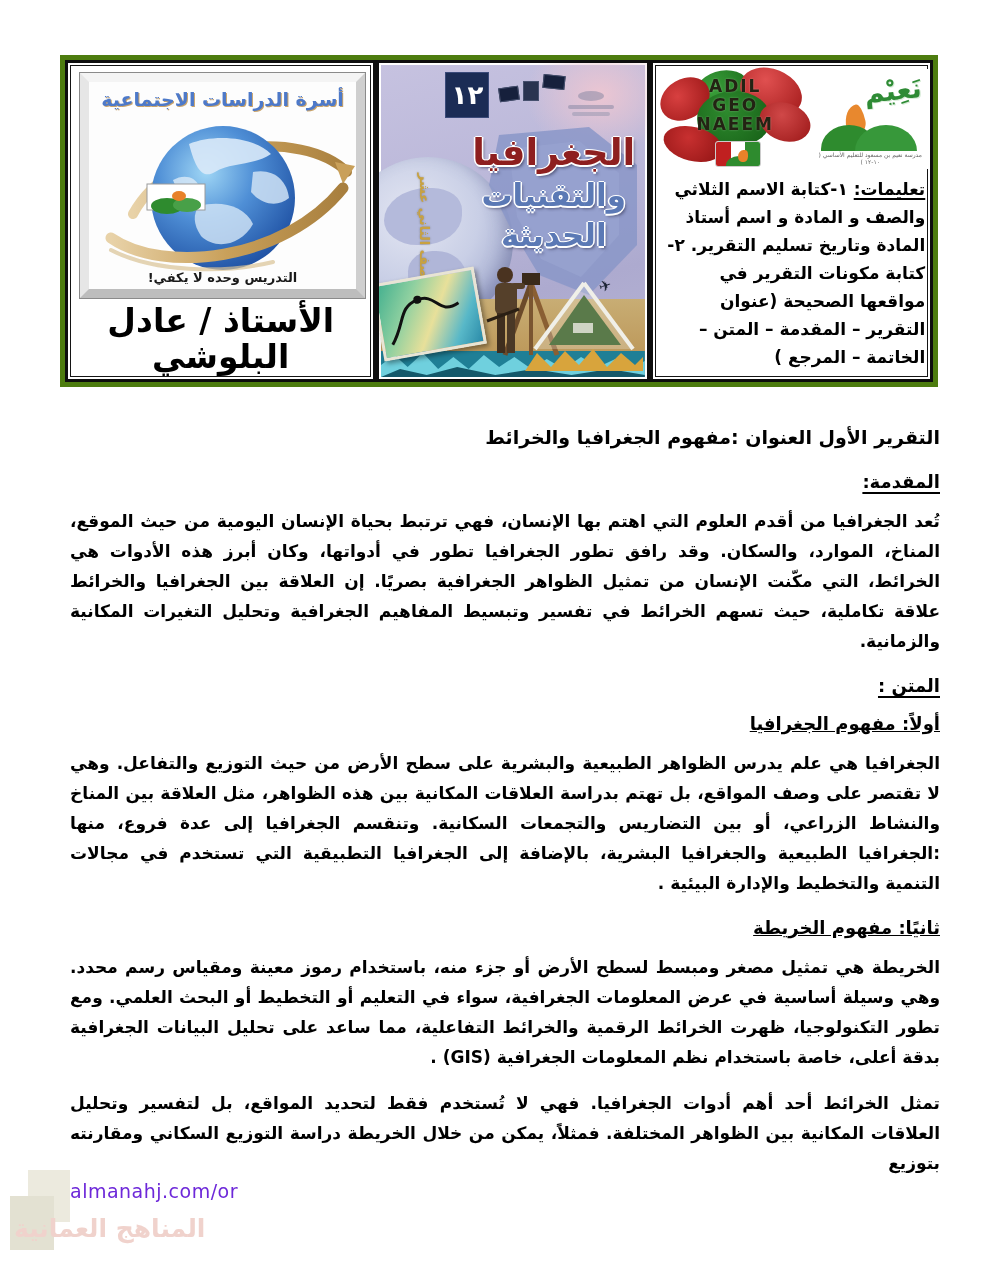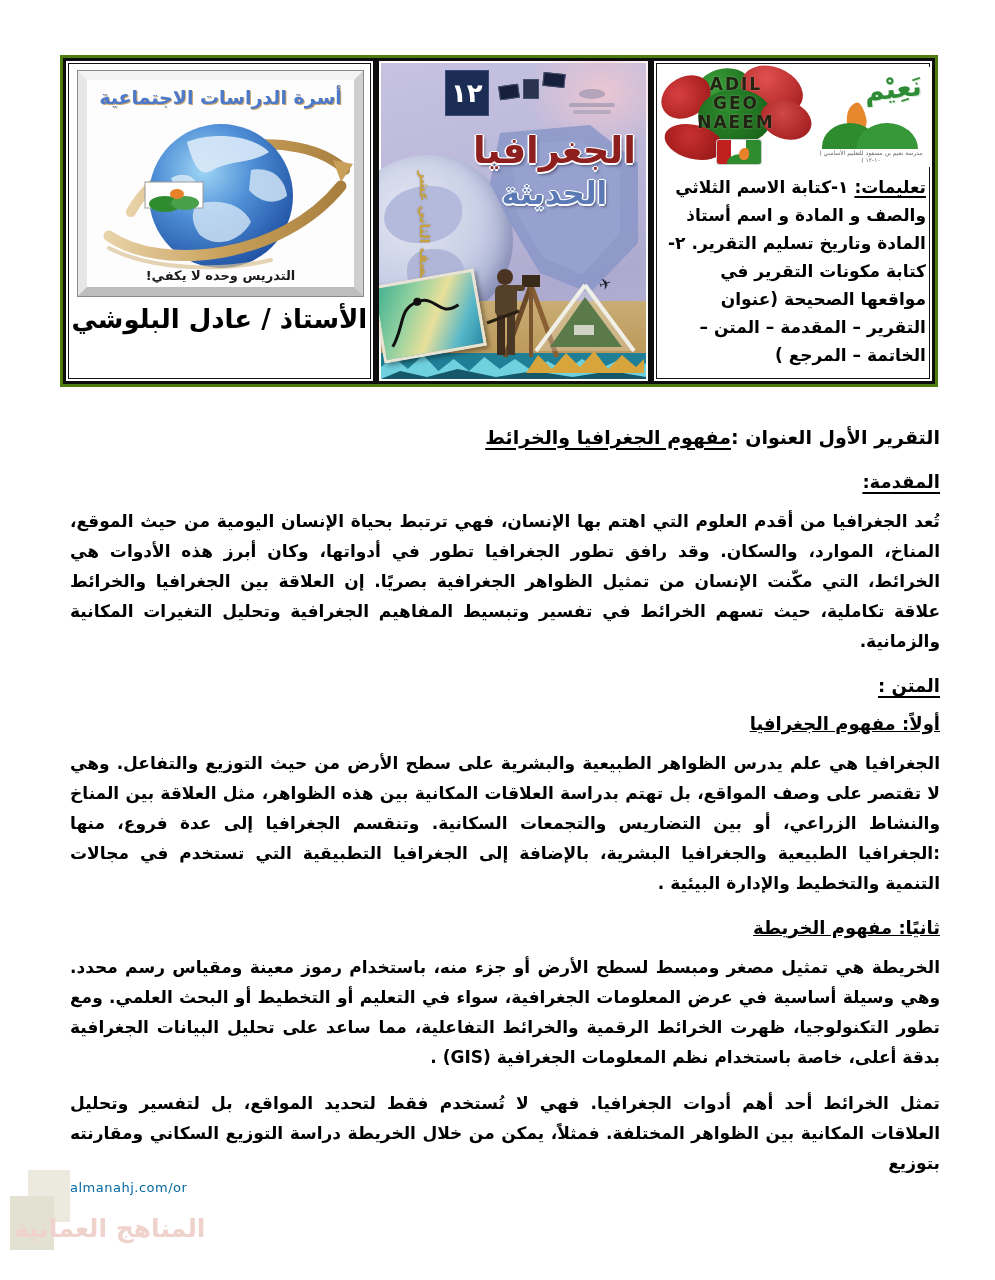--- a/index.html
+++ b/index.html
@@ -2,39 +2,39 @@
 <html lang="ar"><head>
 <meta charset="utf-8">
 <style>
   * { margin:0; padding:0; box-sizing:border-box; }
   html,body { background:#ffffff; }
   body { font-family:"DejaVu Sans", sans-serif; }
   .page { position:relative; width:995px; height:1280px; background:#fff; overflow:hidden; margin:0 auto; }
 
   
   .header-table { position:absolute; left:60px; top:55px; width:878px; height:332px;
-    display:flex; border:3px solid #4d7c0f; background:#0e0e0e; }
+    display:flex; border:5px solid #4d7c0f; background:#0e0e0e; }
   .header-cell { background:#fff; border:3px solid #0e0e0e; position:relative; overflow:hidden;
     box-shadow: inset 0 0 0 2px #ffffff, inset 0 0 0 3px #141414; }
   .cell-left  { width:315px; }
   .cell-mid   { width:277px;text-decoration:underline; }
   .cell-right { width:286px; }
 
   
   .frame3d { position:absolute; left:12px; top:10px; width:285px; height:225px;
     background:#fdfdfd; border:9px solid; border-color:#f4f4f4 #cfcfcf #bdbdbd #e6e6e6;
     outline:1px solid #8a8a8a; }
   .team-title { position:absolute; top:6px; width:100%; text-align:center;
     font-size:19px; font-weight:bold; color:#4d79c9; text-shadow:1px 1px 0 #c9a36a; letter-spacing:0; }
   .globe-wrap { position:absolute; left:14px; top:28px; }
   .motto { position:absolute; bottom:4px; width:100%; text-align:center;
     font-size:13px; font-weight:bold; color:#1a1a1a; direction:rtl; }
   .teacher-name-block { position:absolute; left:0; top:240px; width:100%; text-align:center;
     direction:rtl; color:#000; font-weight:bold; }
-  .teacher-name { font-size:26px; line-height:36px; }
+  .teacher-name { font-size:33px; line-height:36px; }
   .teacher-role { font-size:24px; line-height:34px; }
 
   
   .cover { position:absolute; inset:2px; background:linear-gradient(165deg,#c6c2e0 0%,#b9b6d8 45%,#adaacf 70%,#b6b4d4 100%); }
   .cover .pink-cloud { position:absolute; right:-30px; top:-30px; width:150px; height:120px;
     background:radial-gradient(ellipse at center,#ecc6d2 0%, rgba(236,198,210,0) 70%); }
   .cover .cover-globe { position:absolute; left:-38px; top:92px; width:170px; height:170px; border-radius:50%;
     background:radial-gradient(circle at 40% 35%, #e3e6f2 0%, #c9cfe6 45%, #a7afd2 75%, #959dc4 100%);
     box-shadow: inset -6px -8px 18px rgba(90,95,140,.45); }
   .cover .cover-globe:before { content:""; position:absolute; left:24%; top:18%; width:46%; height:34%;
@@ -89,29 +89,29 @@
   .naeem-flame { position:absolute; left:34px; bottom:34px; width:20px; height:30px; background:#e8882e;
     border-radius:70% 30% 55% 45% / 70% 60% 40% 30%; transform:rotate(-12deg); }
   .naeem-caption { position:absolute; left:0; bottom:4px; width:100%; text-align:center; font-size:6px; color:#666; direction:rtl; }
   .instructions { position:absolute; left:8px; top:112px; width:264px; direction:rtl; text-align:right;
     font-size:17px; font-weight:bold; line-height:28px; color:#000; }
   .instructions .u { text-decoration:underline; text-decoration-thickness:2px; text-underline-offset:3px; }
 
   
   .report { position:absolute; left:55px; top:422px; width:885px; direction:rtl; color:#000; font-weight:bold; }
   .r-title { font-size:19px; line-height:30px; margin-bottom:16px; }
-  .r-title .u { text-decoration:underline; text-decoration-thickness:2px; text-underline-offset:4px; }
+  .r-title .u { text-decoration-thickness:2px; text-underline-offset:4px; }
   .r-head { font-size:18px; line-height:28px; text-decoration:underline; text-decoration-thickness:2px;
     text-underline-offset:4px; margin-bottom:10px; }
   .r-sub { font-size:18px; line-height:28px; margin-bottom:10px;text-decoration:underline; }
   .r-par { font-size:17px; line-height:30px; text-align:justify; margin-bottom:16px;margin-left:15px; }
 
   
   .wm-sq { position:absolute; }
-  .wm-site { position:absolute; left:70px; top:1180px; font-size:13px; color:#0369a1; letter-spacing:.5px; }
+  .wm-site { position:absolute; left:70px; top:1180px; font-size:19px; color:#6d28d9; letter-spacing:.5px; }
   .wm-ar { position:absolute; left:14px; top:1214px; font-size:25px; font-weight:bold; color:#f0d2cc; direction:rtl; }
 </style>
 </head>
 <body>
 
 <div class="page">
 
   <div class="header-table">
 
     <div class="header-cell cell-left">
@@ -176,20 +176,21 @@
         </div>
 
         <div class="ministry-mark">
           <div class="m1"></div>
             <div class="m2"></div>
             <div class="m3"></div>
         </div>
 
         <div class="cover-title">
           <div class="ct1">الجغرافيا</div>
+          <div class="ct2">والتقنيات</div>
           <div class="ct3">الحديثة</div>
         </div>
 
         <div class="grade-vertical">الصف الثاني عشر</div>
         <div class="plane">✈</div>
 
         <div class="cover-bottom">
           <div class="sand-band"></div>
 
           <svg class="cover-sea" width="277" height="26" viewBox="0 0 277 26" preserveAspectRatio="none">

